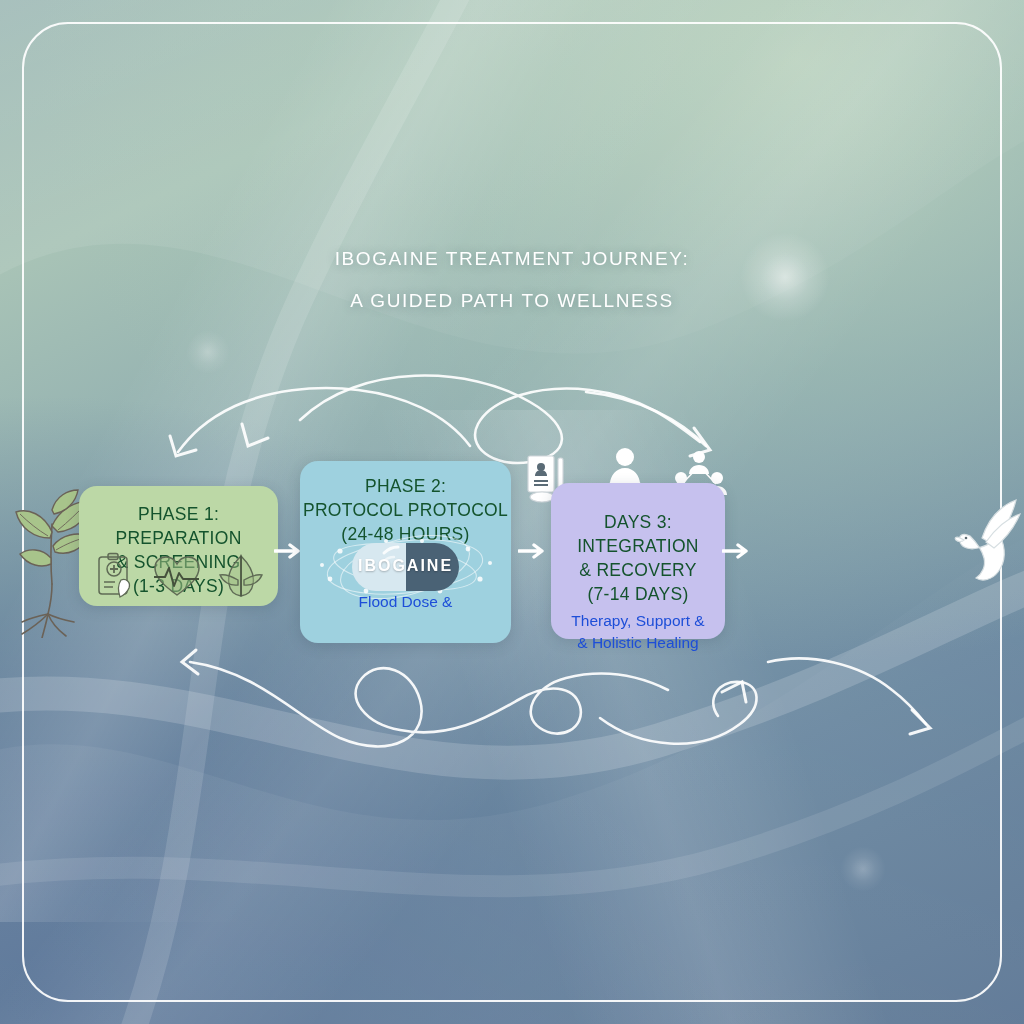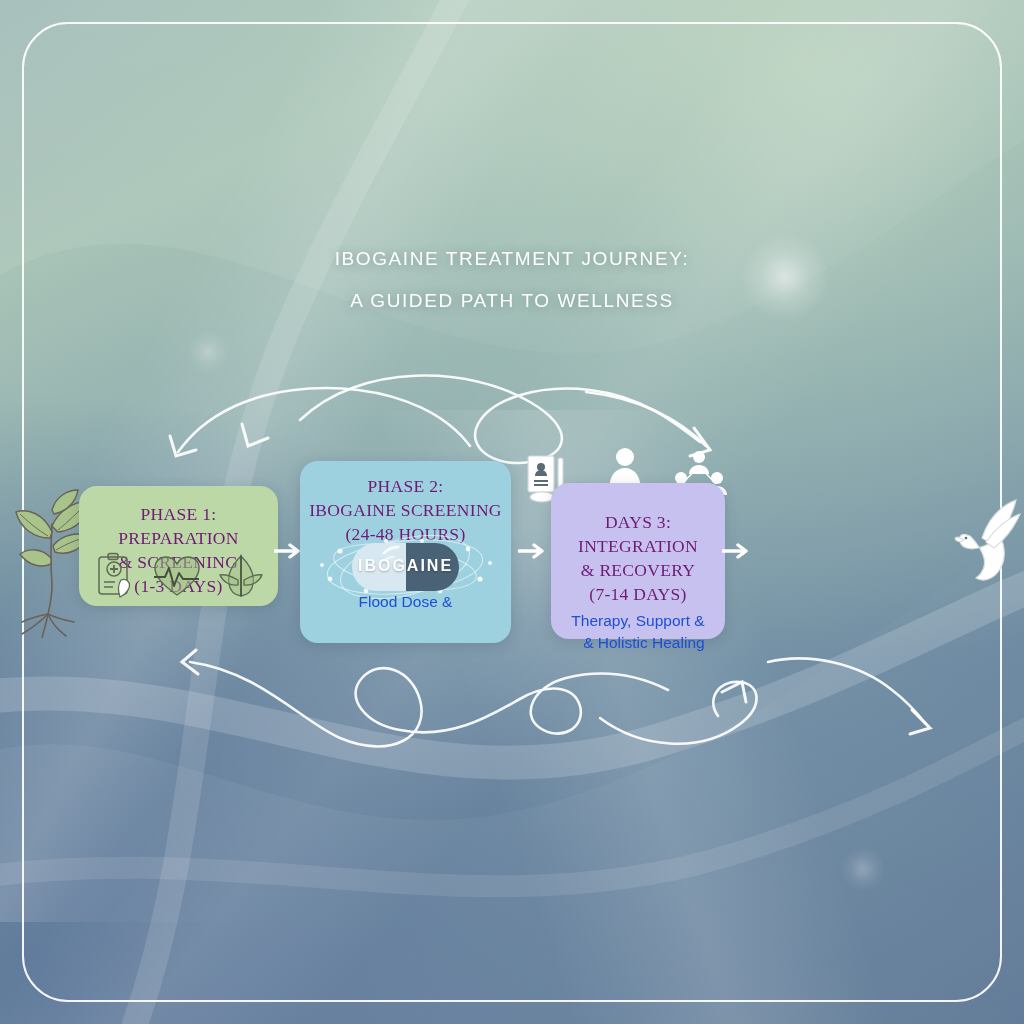--- a/index.html
+++ b/index.html
@@ -28,21 +28,21 @@
   .title{position:absolute;left:0;right:0;top:238px;text-align:center;color:#fff;
     font-size:19px;letter-spacing:1.6px;line-height:42px;font-weight:400;
     text-shadow:0 1px 10px rgba(40,70,80,.35);}
 
   .flowsvg{position:absolute;left:0;top:0;width:1024px;height:1024px;pointer-events:none;}
 
   .boxes{position:absolute;left:0;top:0;width:1024px;height:1024px;}
   .pbox{position:absolute;border-radius:18px;box-sizing:border-box;
     display:flex;flex-direction:column;align-items:center;
     box-shadow:0 3px 14px rgba(40,60,80,.18);}
-  .pname{color:#701a75;text-align:center;font-size:17.5px;line-height:24px;letter-spacing:.3px;font-family:Liberation Serif, serif;}
+  .pname{color:#14532d;text-align:center;font-size:17.5px;line-height:24px;letter-spacing:.3px;}
   .pdesc{color:#1d4ed8;text-align:center;font-size:15.5px;line-height:22px;}
 
   #box1{left:79px;top:486px;width:199px;height:120px;background:#bcd8a6;padding-top:16px;}
   #box2{left:300px;top:461px;width:211px;height:182px;background:#9ed1df;padding-top:13px;}
   #box3{left:551px;top:483px;width:174px;height:156px;background:#c6c1ee;padding-top:27px;}
   #box4{left:749px;top:481px;width:208px;height:158px;background:#f7dd9c;padding-top:18px;}
 
   .icrow{position:absolute;bottom:8px;left:0;right:0;display:flex;justify-content:center;gap:18px;align-items:flex-end;}
   .conn{position:absolute;}
   .deco{position:absolute;pointer-events:none;}
@@ -179,21 +179,21 @@
       </div>
     </div>
 
     <svg class="conn" style="left:274px;top:541px;width:30px;height:20px;" viewBox="0 0 30 20">
       <path d="M1,10 H22 M16,4 L24,10 L16,16" fill="none" stroke="#ffffff" stroke-width="3.4" stroke-linecap="round" stroke-linejoin="round"></path>
     </svg>
 
     <div class="pbox" id="box2">
       <div class="pname">
         <div>PHASE 2:</div>
-        <div>IBOGAINE SCREENING</div>
+        <div>PROTOCOL PROTOCOL</div>
         <div>(24-48 HOURS)</div>
       </div>
       <div class="pill-wrap">
         <svg width="211" height="64" viewBox="0 0 211 64">
           <g fill="none" stroke="#ffffff" stroke-opacity=".55" stroke-width="1.1">
             <ellipse cx="105" cy="32" rx="78" ry="26" transform="rotate(-6 105 32)"></ellipse>
             <ellipse cx="105" cy="32" rx="72" ry="21" transform="rotate(8 105 32)"></ellipse>
             <ellipse cx="105" cy="32" rx="66" ry="28" transform="rotate(-14 105 32)"></ellipse>
           </g>
           <g fill="#ffffff" fill-opacity=".85">
@@ -265,21 +265,21 @@
       </g>
     </svg>
 
     <div class="pbox" id="box3">
       <div class="pname">
         <div>DAYS 3:</div>
         <div>INTEGRATION</div>
         <div>&amp; RECOVERY</div>
         <div>(7-14 DAYS)</div>
       </div>
-      <div class="pdesc" style="margin-top:4px;text-align:right;">
+      <div class="pdesc" style="margin-top:4px;">
         <div>Therapy, Support &amp;</div>
         <div>&amp; Holistic Healing</div>
       </div>
     </div>
 
     <svg class="conn" style="left:722px;top:541px;width:30px;height:20px;" viewBox="0 0 30 20">
       <path d="M1,10 H22 M16,4 L24,10 L16,16" fill="none" stroke="#ffffff" stroke-width="3.4" stroke-linecap="round" stroke-linejoin="round"></path>
     </svg>
 
 

